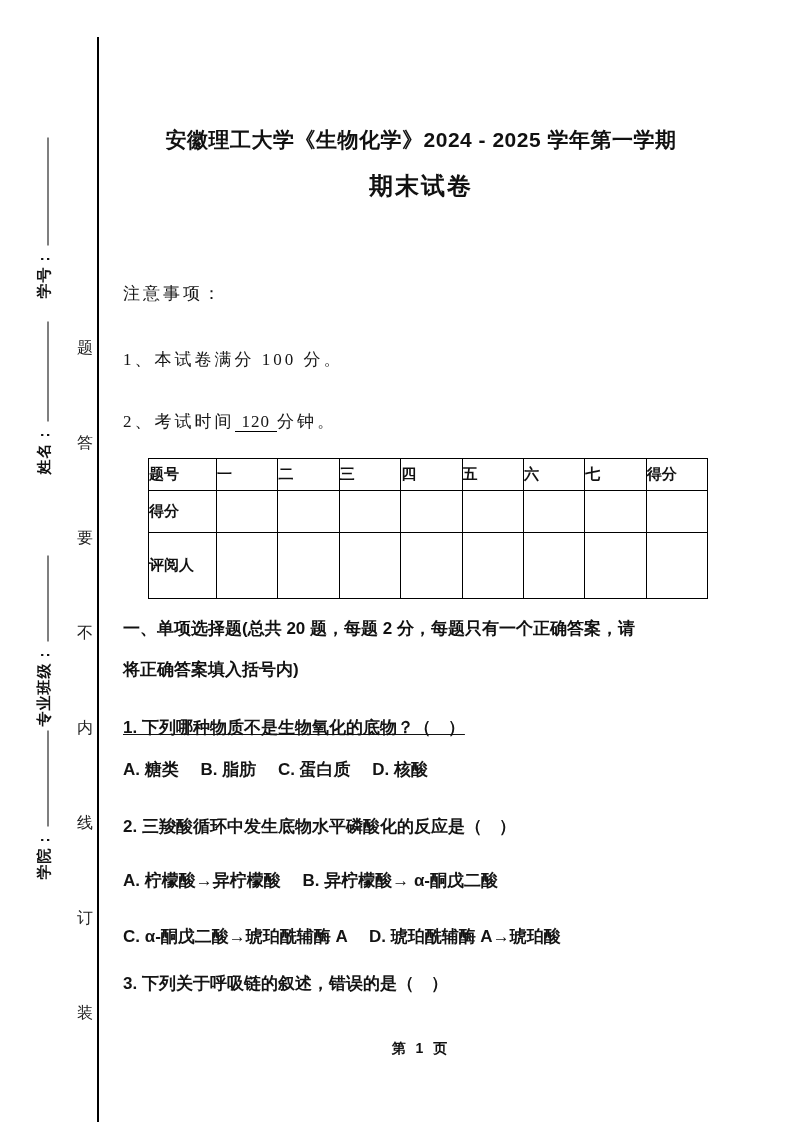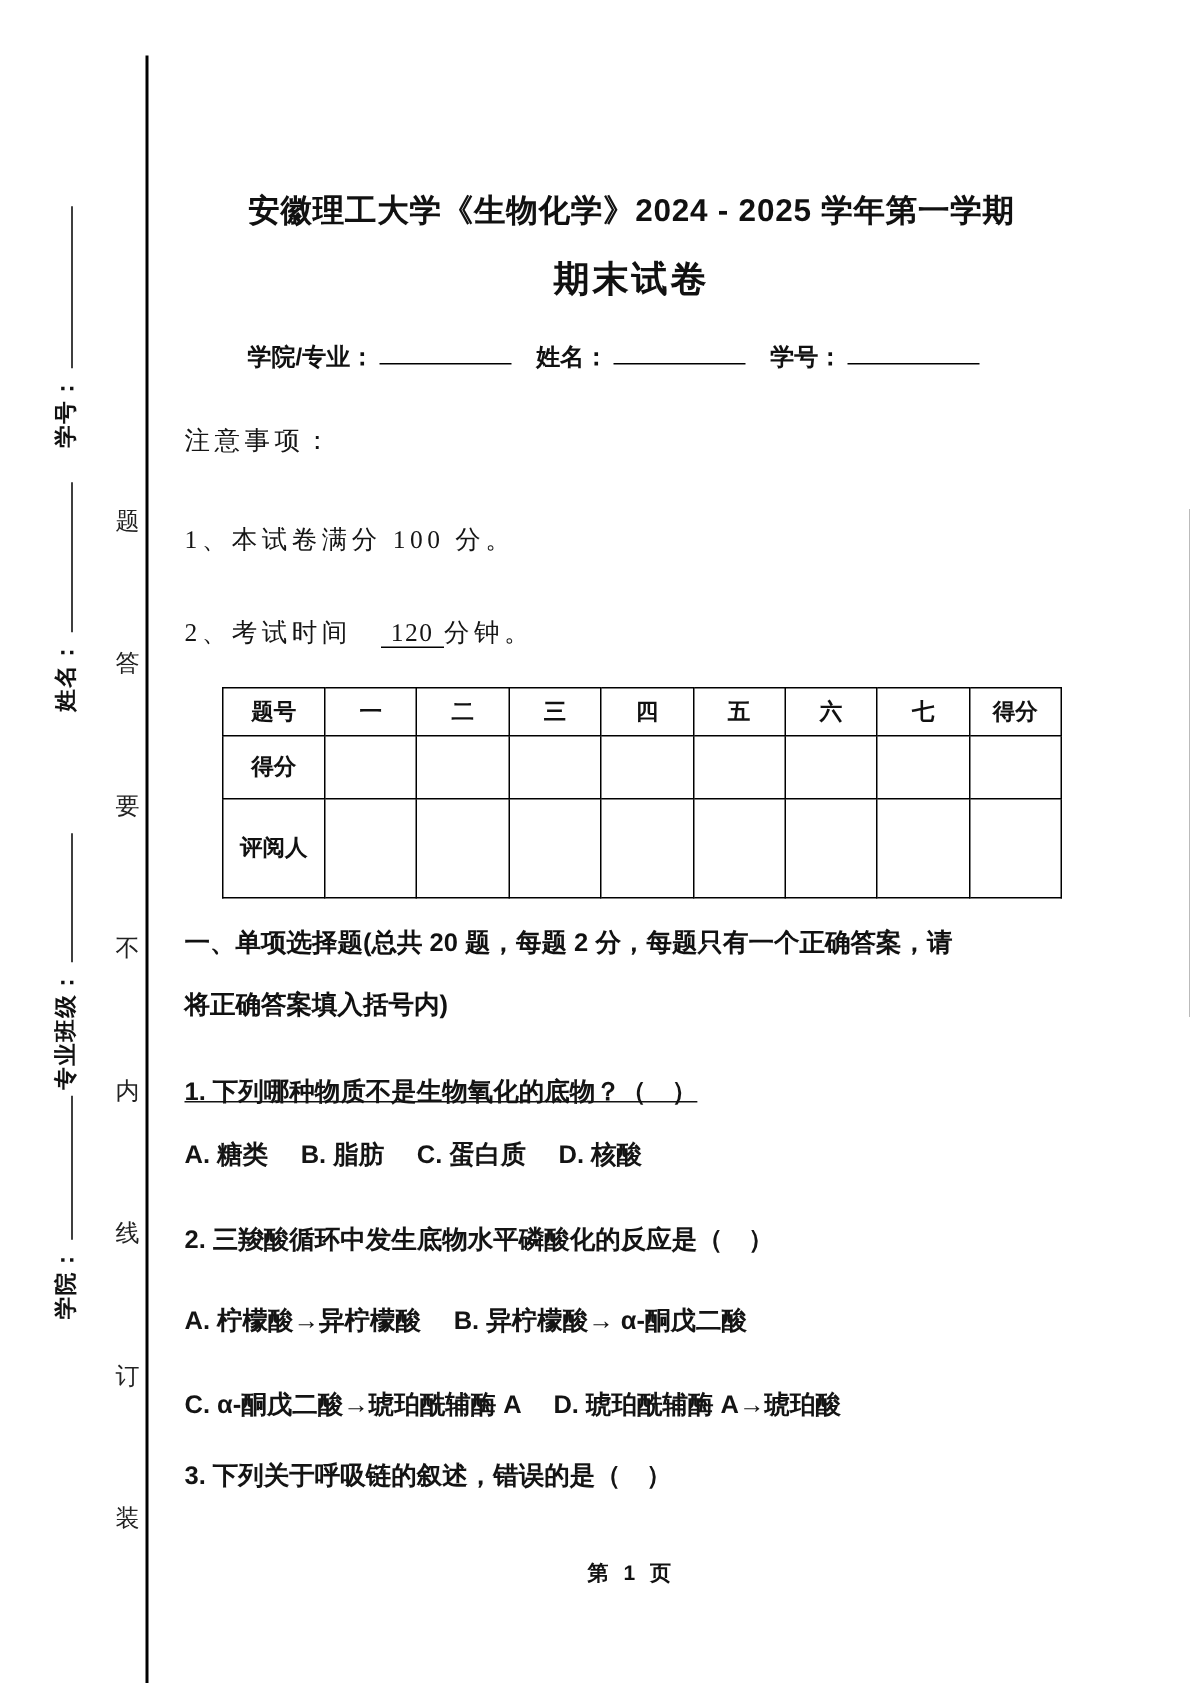--- a/index.html
+++ b/index.html
@@ -25,28 +25,28 @@
   .title-1 { top:126px; font-size:21px; font-weight:bold; letter-spacing:0.5px; }
   .title-2 { top:170px; font-size:24px; font-weight:bold; letter-spacing:2px; }
   .fields-row { position:absolute; left:165px; top:228px; font-weight:bold; font-size:16px; white-space:nowrap; }
   .blank { display:inline-block; border-bottom:1.5px solid #000; height:13px; vertical-align:baseline; }
   .blank.w88 { width:88px; margin:0 16px 0 4px; }
   .blank.last { margin-right:0; }
   .serif-line {
     position:absolute; left:123px; white-space:nowrap;
     font-family:"Liberation Serif", serif; font-size:17px; letter-spacing:3px; color:#151515;
   }
-  .u-num { border-bottom:1.5px solid #000; padding:0 7px; letter-spacing:1px;margin-left:19px; }
+  .u-num { border-bottom:1.5px solid #000; padding:0 7px; letter-spacing:1px; }
   
   .score-table {
     position:absolute; left:148px; top:458px; width:560px;
     border-collapse:collapse; table-layout:fixed;
   }
   .score-table th, .score-table td {
-    border:1.5px solid #000; text-align:center; vertical-align:middle;
+    border:1.5px solid #000; text-align:left; vertical-align:middle;
     font-size:15px; font-weight:bold; padding:0; color:#111;
   }
   .score-table col.c0 { width:68px; }
   .row-head { height:32px; }
   .row-score { height:42px; }
   .row-grader { height:66px; }
   
   .sec-heading { position:absolute; left:123px; top:608px; width:600px; font-size:17px; font-weight:bold; line-height:41px; }
   .q-line { position:absolute; left:123px; white-space:nowrap; font-size:17px; font-weight:bold; color:#141414; }
   .opt-line { position:absolute; left:123px; white-space:nowrap; font-size:17px; font-weight:bold; color:#141414; }
@@ -77,23 +77,20 @@
   <span class="m-char" style="top:538px;">要</span>
   <span class="m-char" style="top:633px;">不</span>
   <span class="m-char" style="top:728px;">内</span>
   <span class="m-char" style="top:823px;">线</span>
   <span class="m-char" style="top:918px;">订</span>
   <span class="m-char" style="top:1013px;">装</span>
 
   <div class="centered-block title-1">安徽理工大学《生物化学》2024 - 2025 学年第一学期</div>
   <div class="centered-block title-2">期末试卷</div>
 
-  <div class="fields-row">
-    <span>学院/专业：</span><span class="blank w88"></span><span>姓名：</span><span class="blank w88"></span><span>学号：</span><span class="blank w88 last"></span>
-  </div>
 
   <div class="serif-line" style="top:282px;">注意事项：</div>
   <div class="serif-line" style="top:348px;">1、本试卷满分 100 分。</div>
   <div class="serif-line" style="top:410px;">
     <span>2、考试时间</span><span class="u-num">120</span><span>分钟。</span>
   </div>
 
   <table class="score-table">
     <colgroup>
       <col class="c0">

